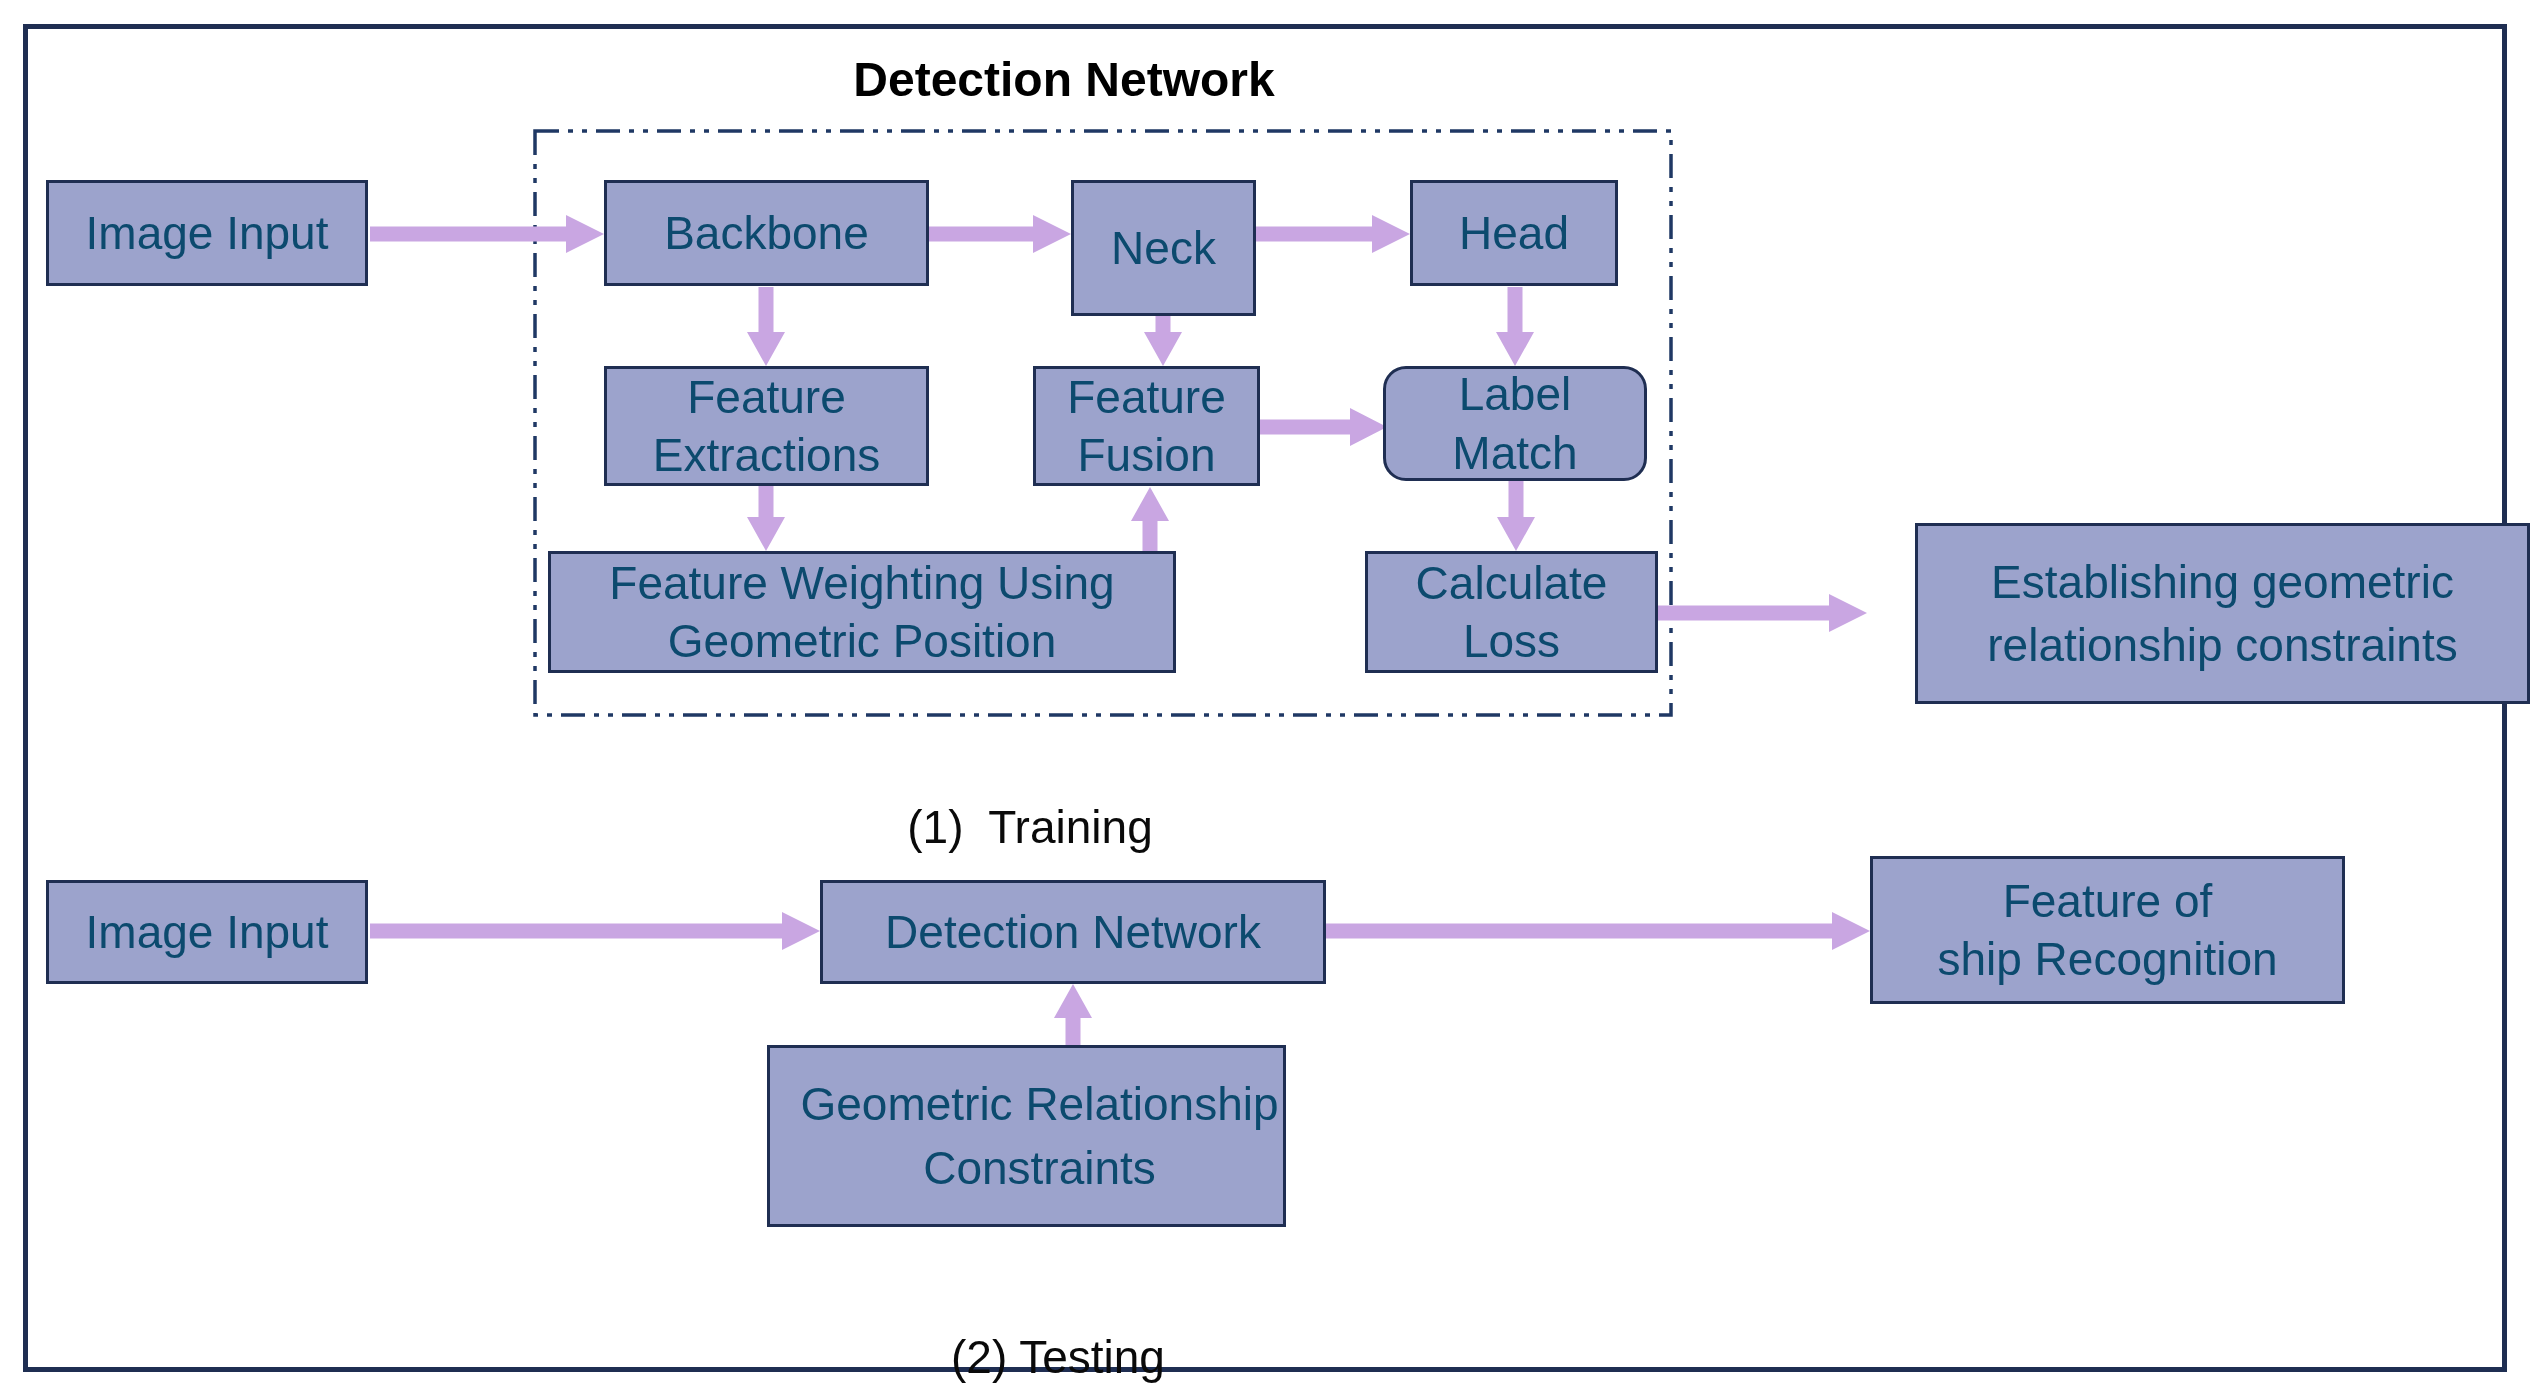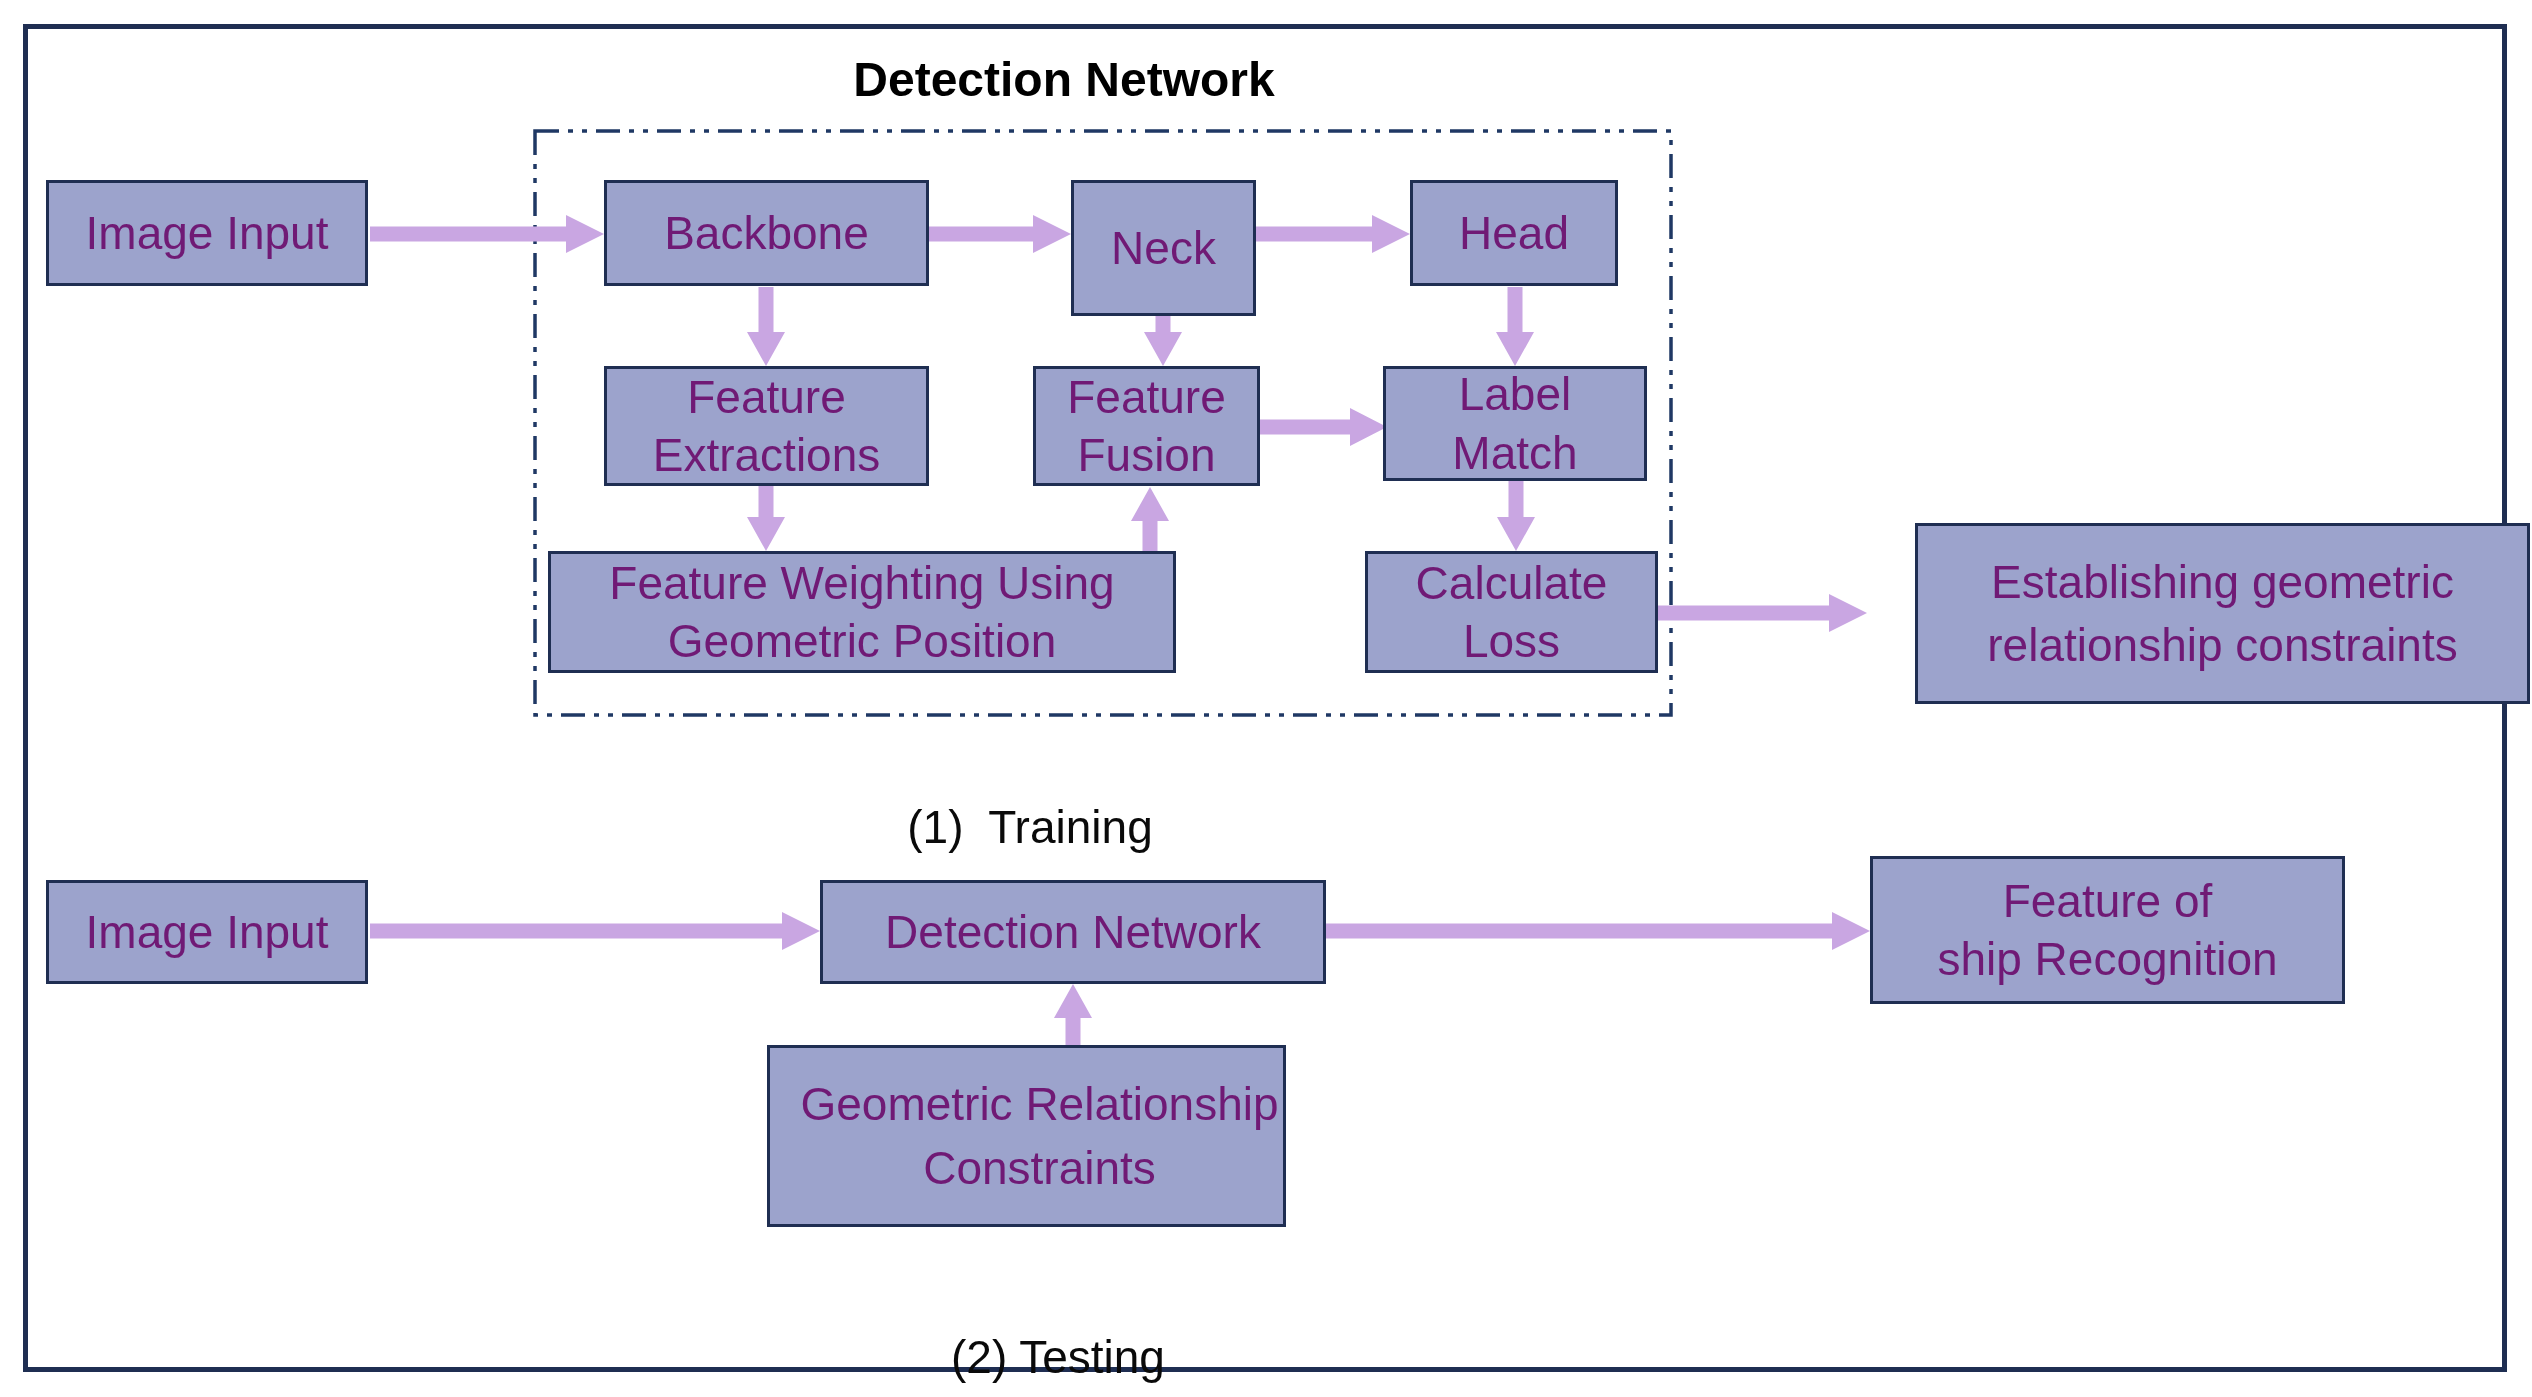--- a/index.html
+++ b/index.html
@@ -15,31 +15,31 @@
     position:absolute;left:23px;top:24px;width:2484px;height:1348px;
     border:5px solid #1F2E52;box-sizing:border-box;background:transparent;
   }
   
   #connector-layer{position:absolute;left:0;top:0;width:2532px;height:1397px;}
   .arrow{fill:#C9A6E2;}
   
   .node{
     position:absolute;box-sizing:border-box;
     background:#9CA3CC;border:3px solid #1F2E52;
-    color:#701a75;font-size:46px;line-height:1.27;
+    color:#0c4a6e;font-size:46px;line-height:1.27;
     display:flex;align-items:center;justify-content:center;
     text-align:center;white-space:pre-line;
   }
   #n-image-input-training{left:46px;top:180px;width:322px;height:106px;}
   #n-backbone{left:604px;top:180px;width:325px;height:106px;}
   #n-neck{left:1071px;top:180px;width:185px;height:136px;}
   #n-head{left:1410px;top:180px;width:208px;height:106px;}
   #n-feature-extractions{left:604px;top:366px;width:325px;height:120px;}
   #n-feature-fusion{left:1033px;top:366px;width:227px;height:120px;}
-  #n-label-match{left:1383px;top:366px;width:264px;height:115px;}
+  #n-label-match{left:1383px;top:366px;width:264px;height:115px;border-radius:23px;}
   #n-feature-weighting{left:548px;top:551px;width:628px;height:122px;}
   #n-calculate-loss{left:1365px;top:551px;width:293px;height:122px;}
   #n-establishing{left:1867px;top:523px;width:615px;height:181px;line-height:1.35;margin-left:48px;}
   #n-image-input-testing{left:46px;top:880px;width:322px;height:104px;}
   #n-detection-network{left:820px;top:880px;width:506px;height:104px;}
   #n-result{left:1870px;top:856px;width:475px;height:148px;}
   #n-geometric-constraints{left:767px;top:1045px;width:519px;height:182px;line-height:1.4;padding-left:26px;}
   
   #diagram-title{
     position:absolute;left:564px;top:52px;width:1000px;

